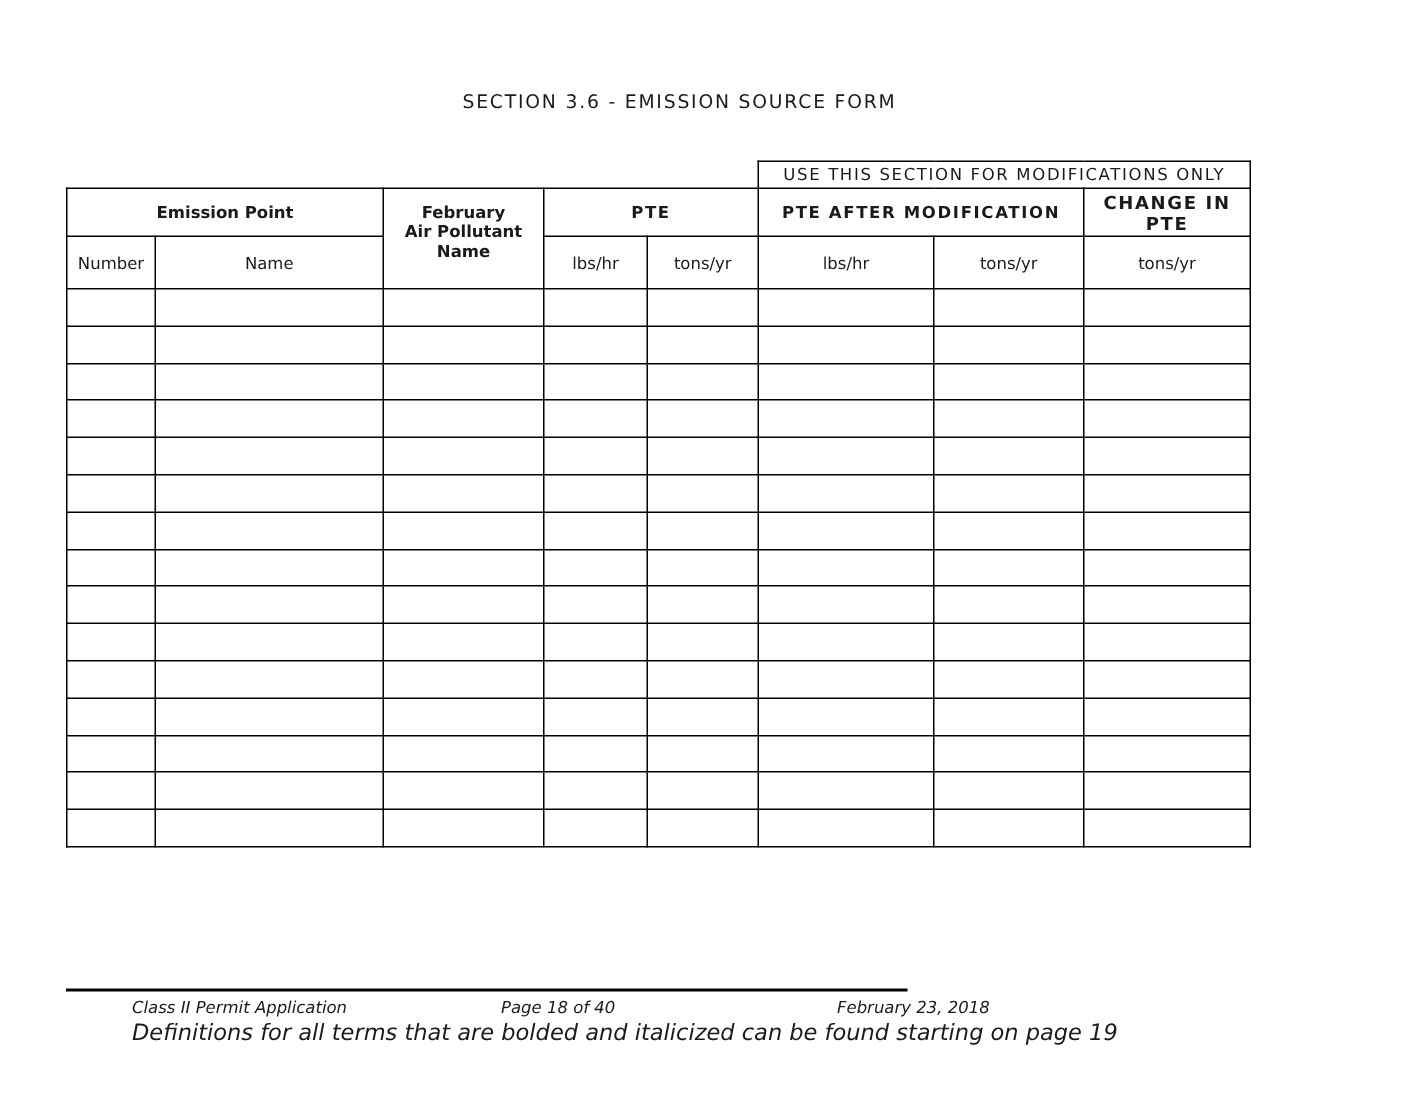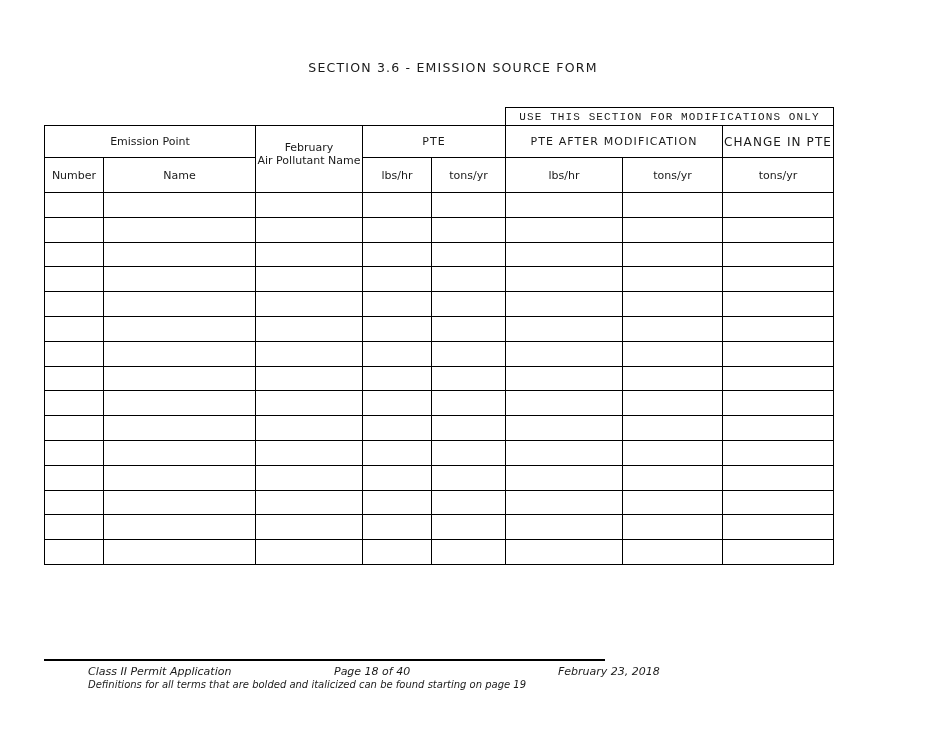--- a/index.html
+++ b/index.html
@@ -6,27 +6,27 @@
   body { width: 950px; height: 735px; position: relative; overflow: hidden;
          font-family: "DejaVu Sans", sans-serif; color: #1a1a1a; }
   .title { position: absolute; left: 0; top: 60px; width: 876px; text-align: center;
            font-size: 12.5px; letter-spacing: 1.2px; padding-left: 15px; }
   table.form { position: absolute; left: 44px; top: 107px; border-collapse: collapse;
                table-layout: fixed; }
   table.form td { border: 1px solid #000; padding: 0; text-align: center;
                   font-size: 11px; vertical-align: middle; }
   td.blank { border: none !important; }
   .caps { letter-spacing: 1.1px; }
-  .mods { height: 17px; font-size: 11px; font-family: Liberation Mono, monospace; }
-  .h1 { height: 32px; }
+  .mods { height: 17px; font-size: 11px; }
+  .h1 { height: 32px; font-weight: bold; }
   .h2 { height: 35px; padding-left: 35px; }
   tr.datarow td { height: 23.8px; }
   .footer-rule { position: absolute; left: 44px; top: 659px; width: 561px; height: 2px; background: #000; }
   .footer { position: absolute; font-style: italic; font-size: 11px; margin-left: 44px; }
-  .footer.small { font-size: 10px; }
+  .footer.small { font-size: 15px; }
 </style>
 </head>
 <body>
 
 <div class="title">SECTION 3.6 - EMISSION SOURCE FORM</div>
 
 <table class="form">
   <colgroup>
     <col style="width:59px">
       <col style="width:152px">

